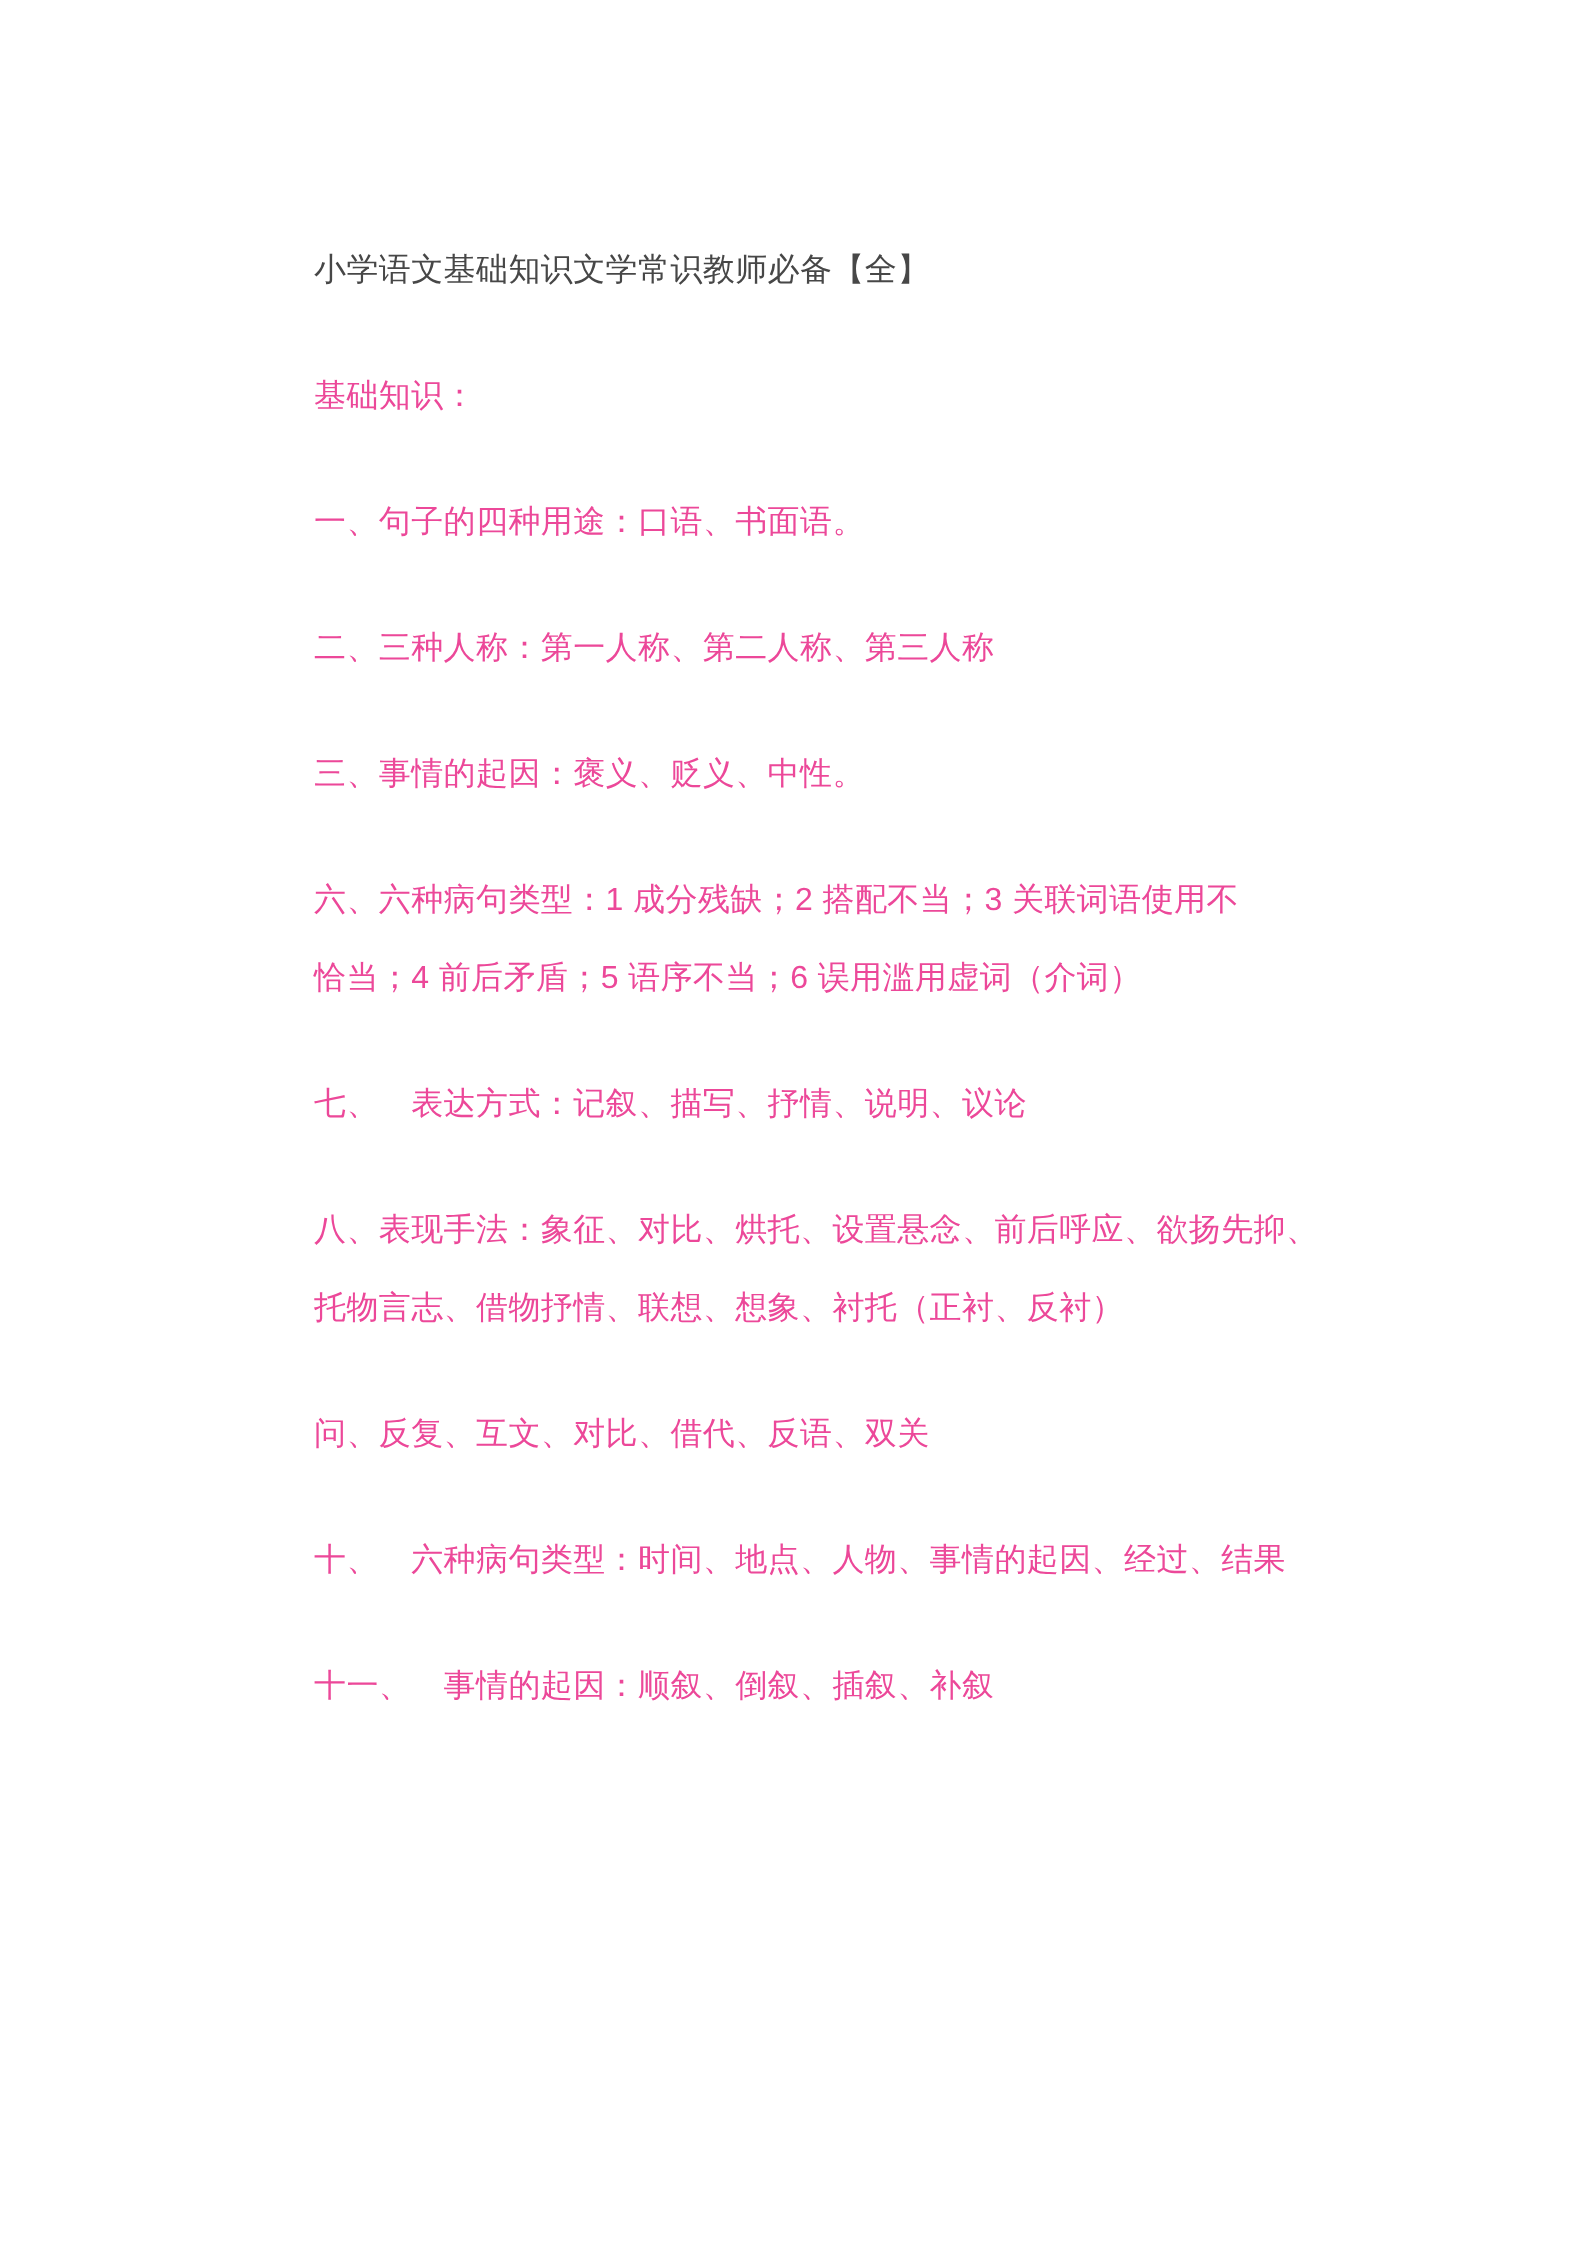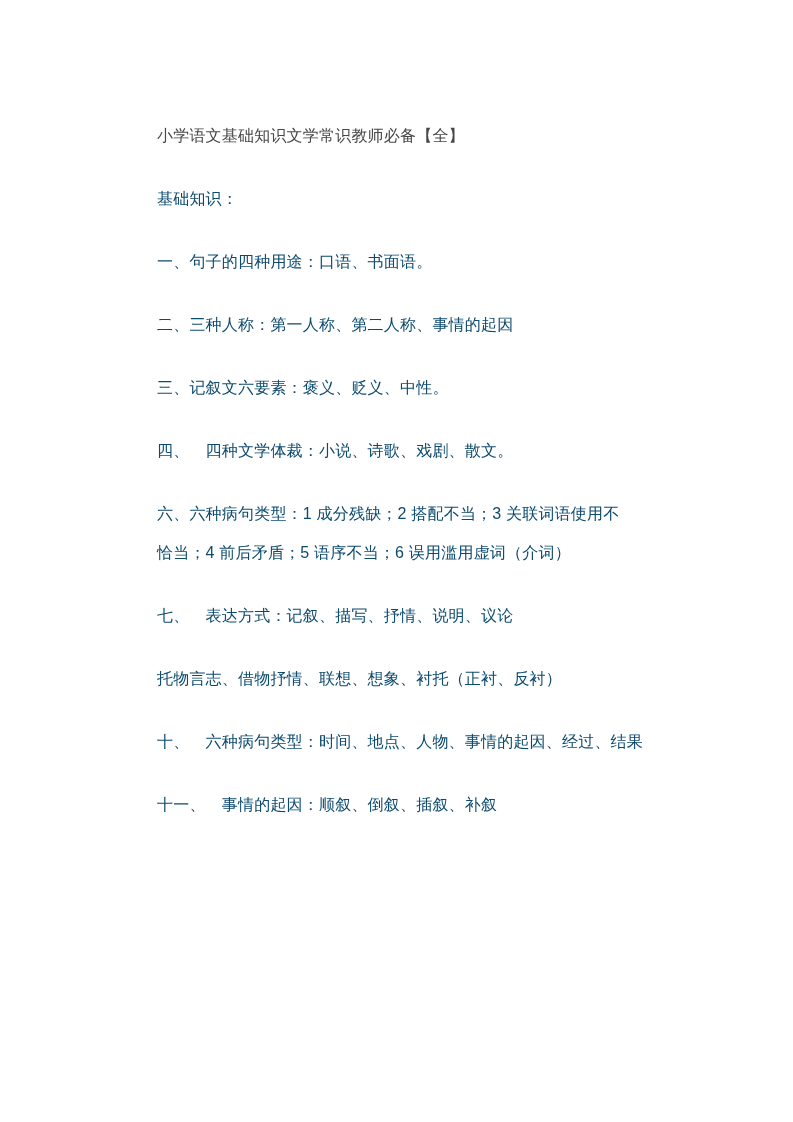--- a/index.html
+++ b/index.html
@@ -16,21 +16,21 @@
     background: #ffffff;
     padding: 116px 155px 0 157px;
   }
   .para {
     margin-bottom: 24px;
   }
   .line {
     font-size: 16px;
     line-height: 39px;
     height: 39px;
-    color: #0c4a6e;
+    color: #ec4899;
     white-space: pre;
     letter-spacing: 0.2px;
   }
   .title .line {
     color: #474747;
   }
 </style>
 </head>
 <body>
 
@@ -42,46 +42,45 @@
 
   <div class="para">
     <div class="line">基础知识：</div>
   </div>
 
   <div class="para">
     <div class="line">一、句子的四种用途：口语、书面语。</div>
   </div>
 
   <div class="para">
-    <div class="line">二、三种人称：第一人称、第二人称、事情的起因</div>
+    <div class="line">二、三种人称：第一人称、第二人称、第三人称</div>
   </div>
 
   <div class="para">
-    <div class="line">三、记叙文六要素：褒义、贬义、中性。</div>
+    <div class="line">三、事情的起因：褒义、贬义、中性。</div>
   </div>
 
-  <div class="para">
-    <div class="line">四、　四种文学体裁：小说、诗歌、戏剧、散文。</div>
-  </div>
 
 
   <div class="para">
     <div class="line">六、六种病句类型：1 成分残缺；2 搭配不当；3 关联词语使用不</div>
     <div class="line">恰当；4 前后矛盾；5 语序不当；6 误用滥用虚词（介词）</div>
   </div>
 
   <div class="para">
     <div class="line">七、　表达方式：记叙、描写、抒情、说明、议论</div>
   </div>
 
   <div class="para">
+    <div class="line">八、表现手法：象征、对比、烘托、设置悬念、前后呼应、欲扬先抑、</div>
     <div class="line">托物言志、借物抒情、联想、想象、衬托（正衬、反衬）</div>
   </div>
 
   <div class="para">
+    <div class="line">问、反复、互文、对比、借代、反语、双关</div>
   </div>
 
   <div class="para">
     <div class="line">十、　六种病句类型：时间、地点、人物、事情的起因、经过、结果</div>
   </div>
 
   <div class="para">
     <div class="line">十一、　事情的起因：顺叙、倒叙、插叙、补叙</div>
   </div>
 

